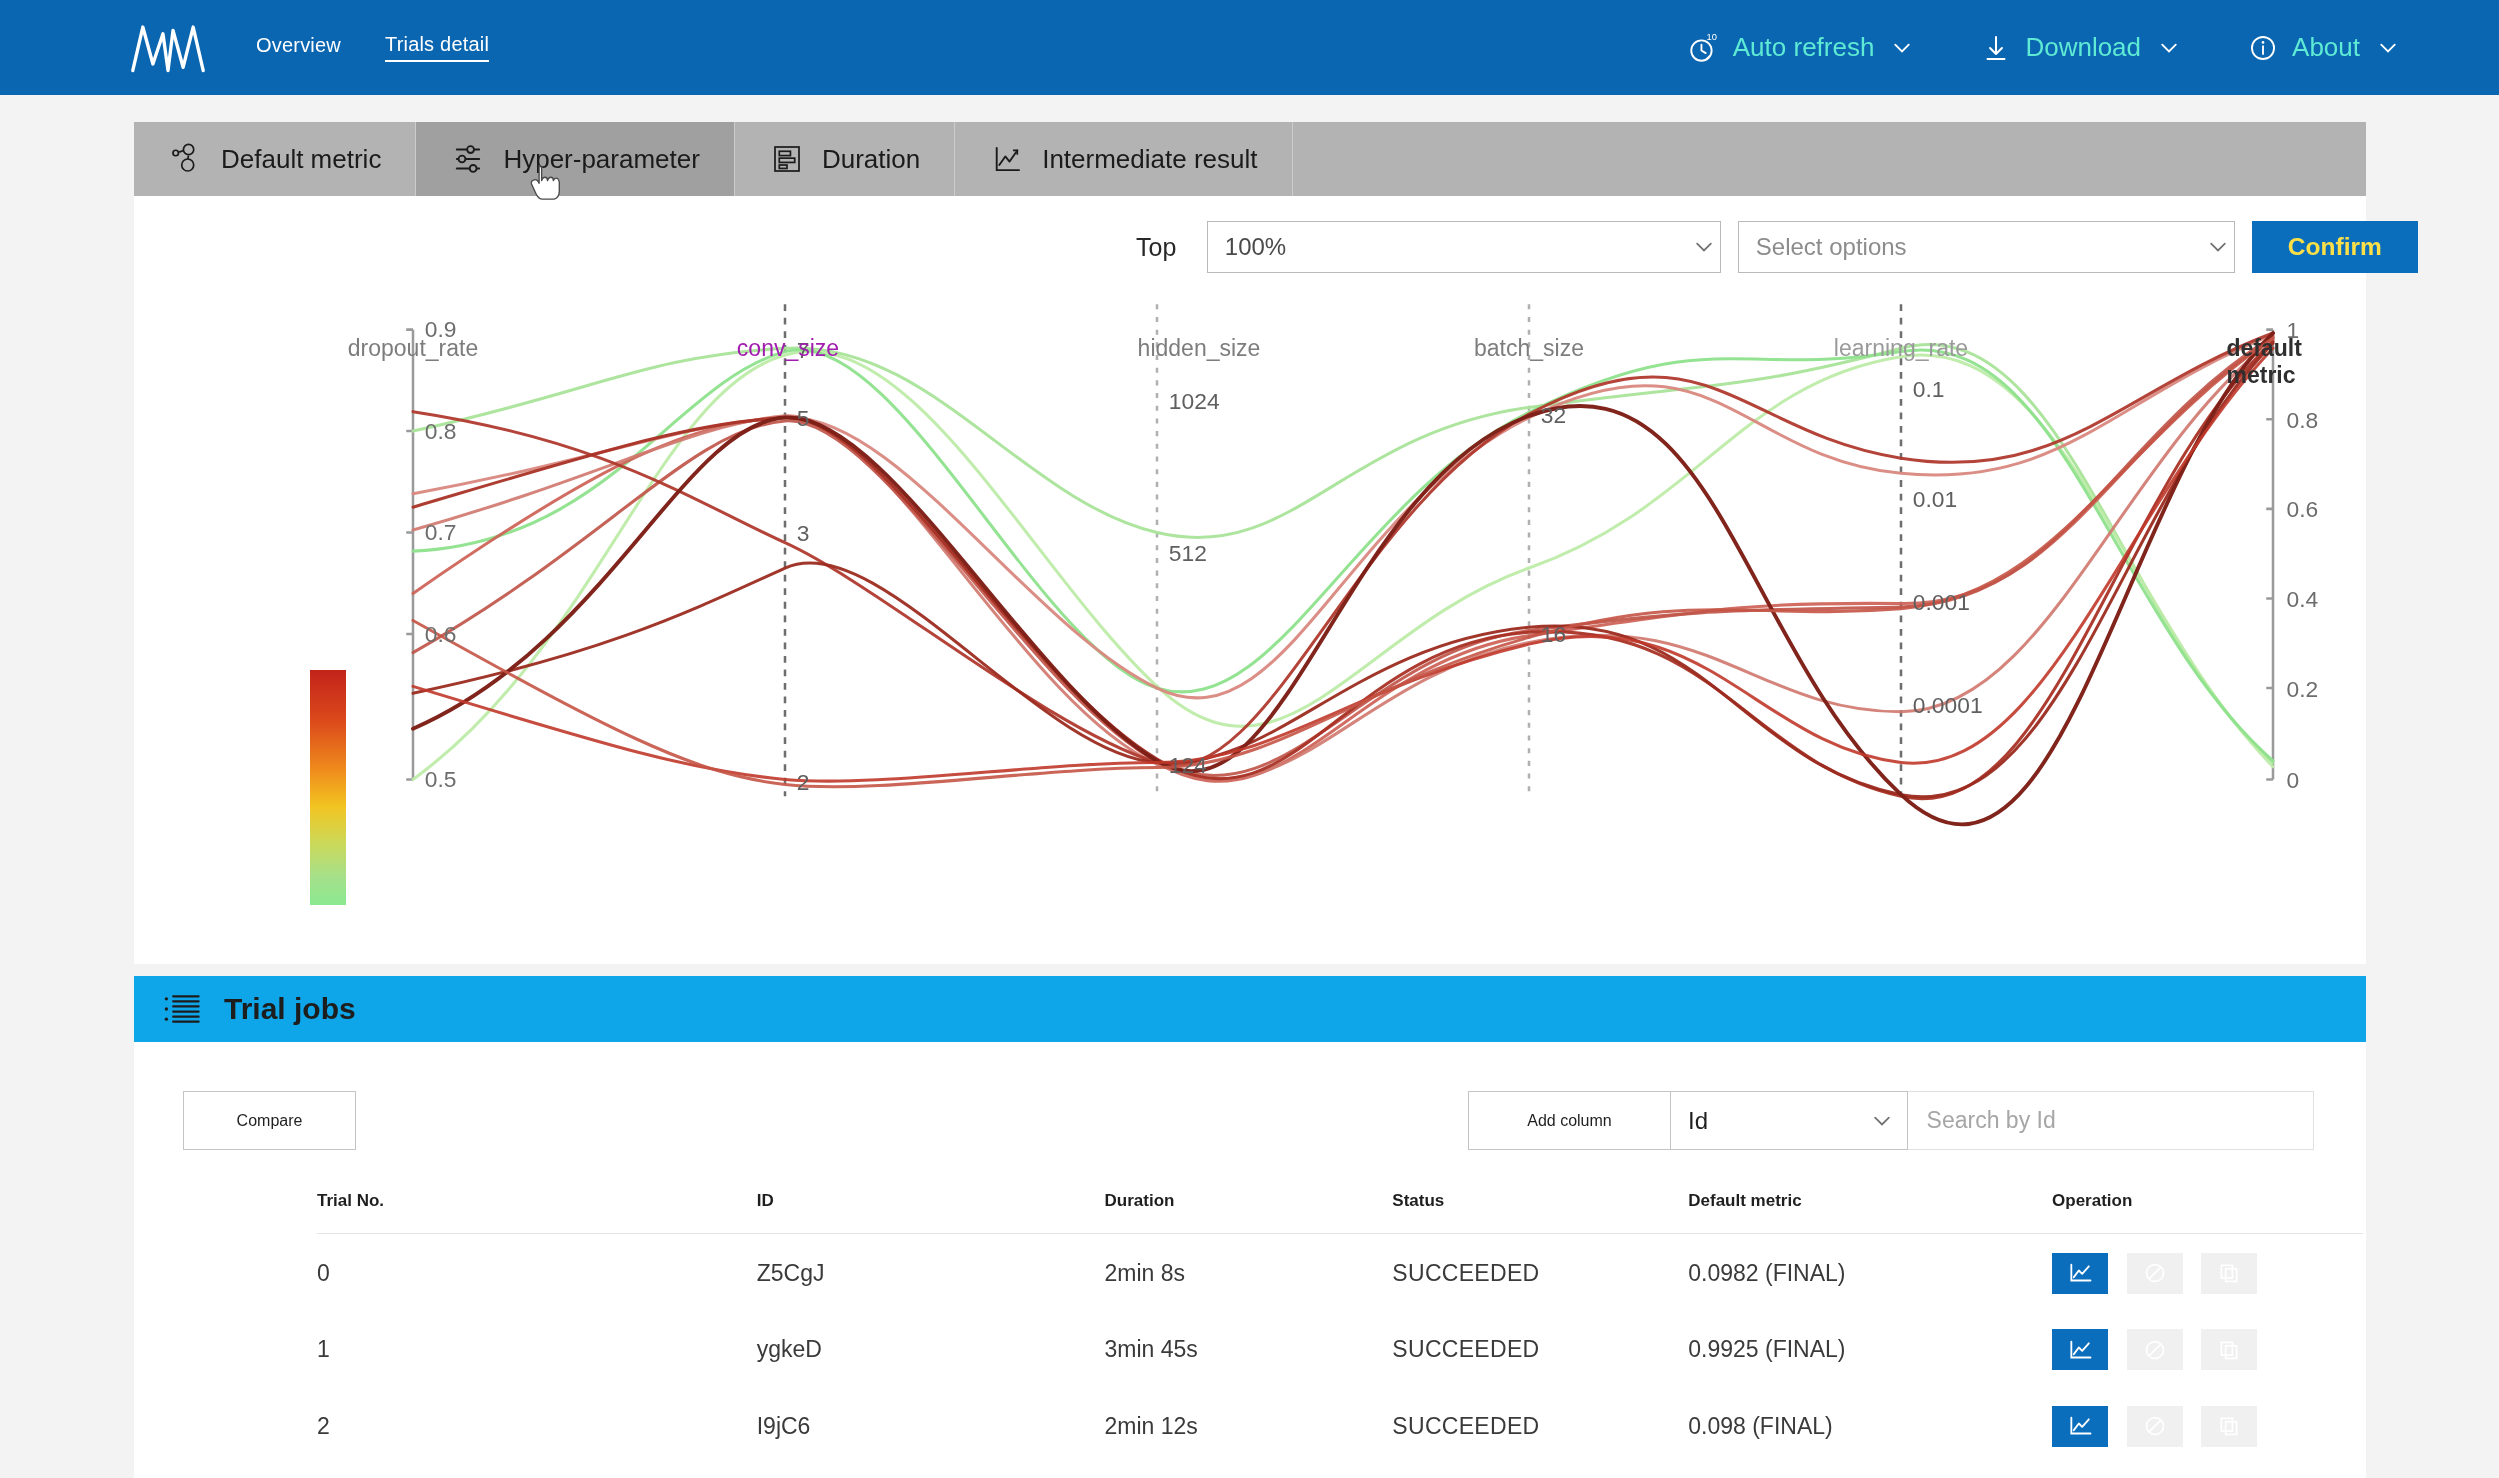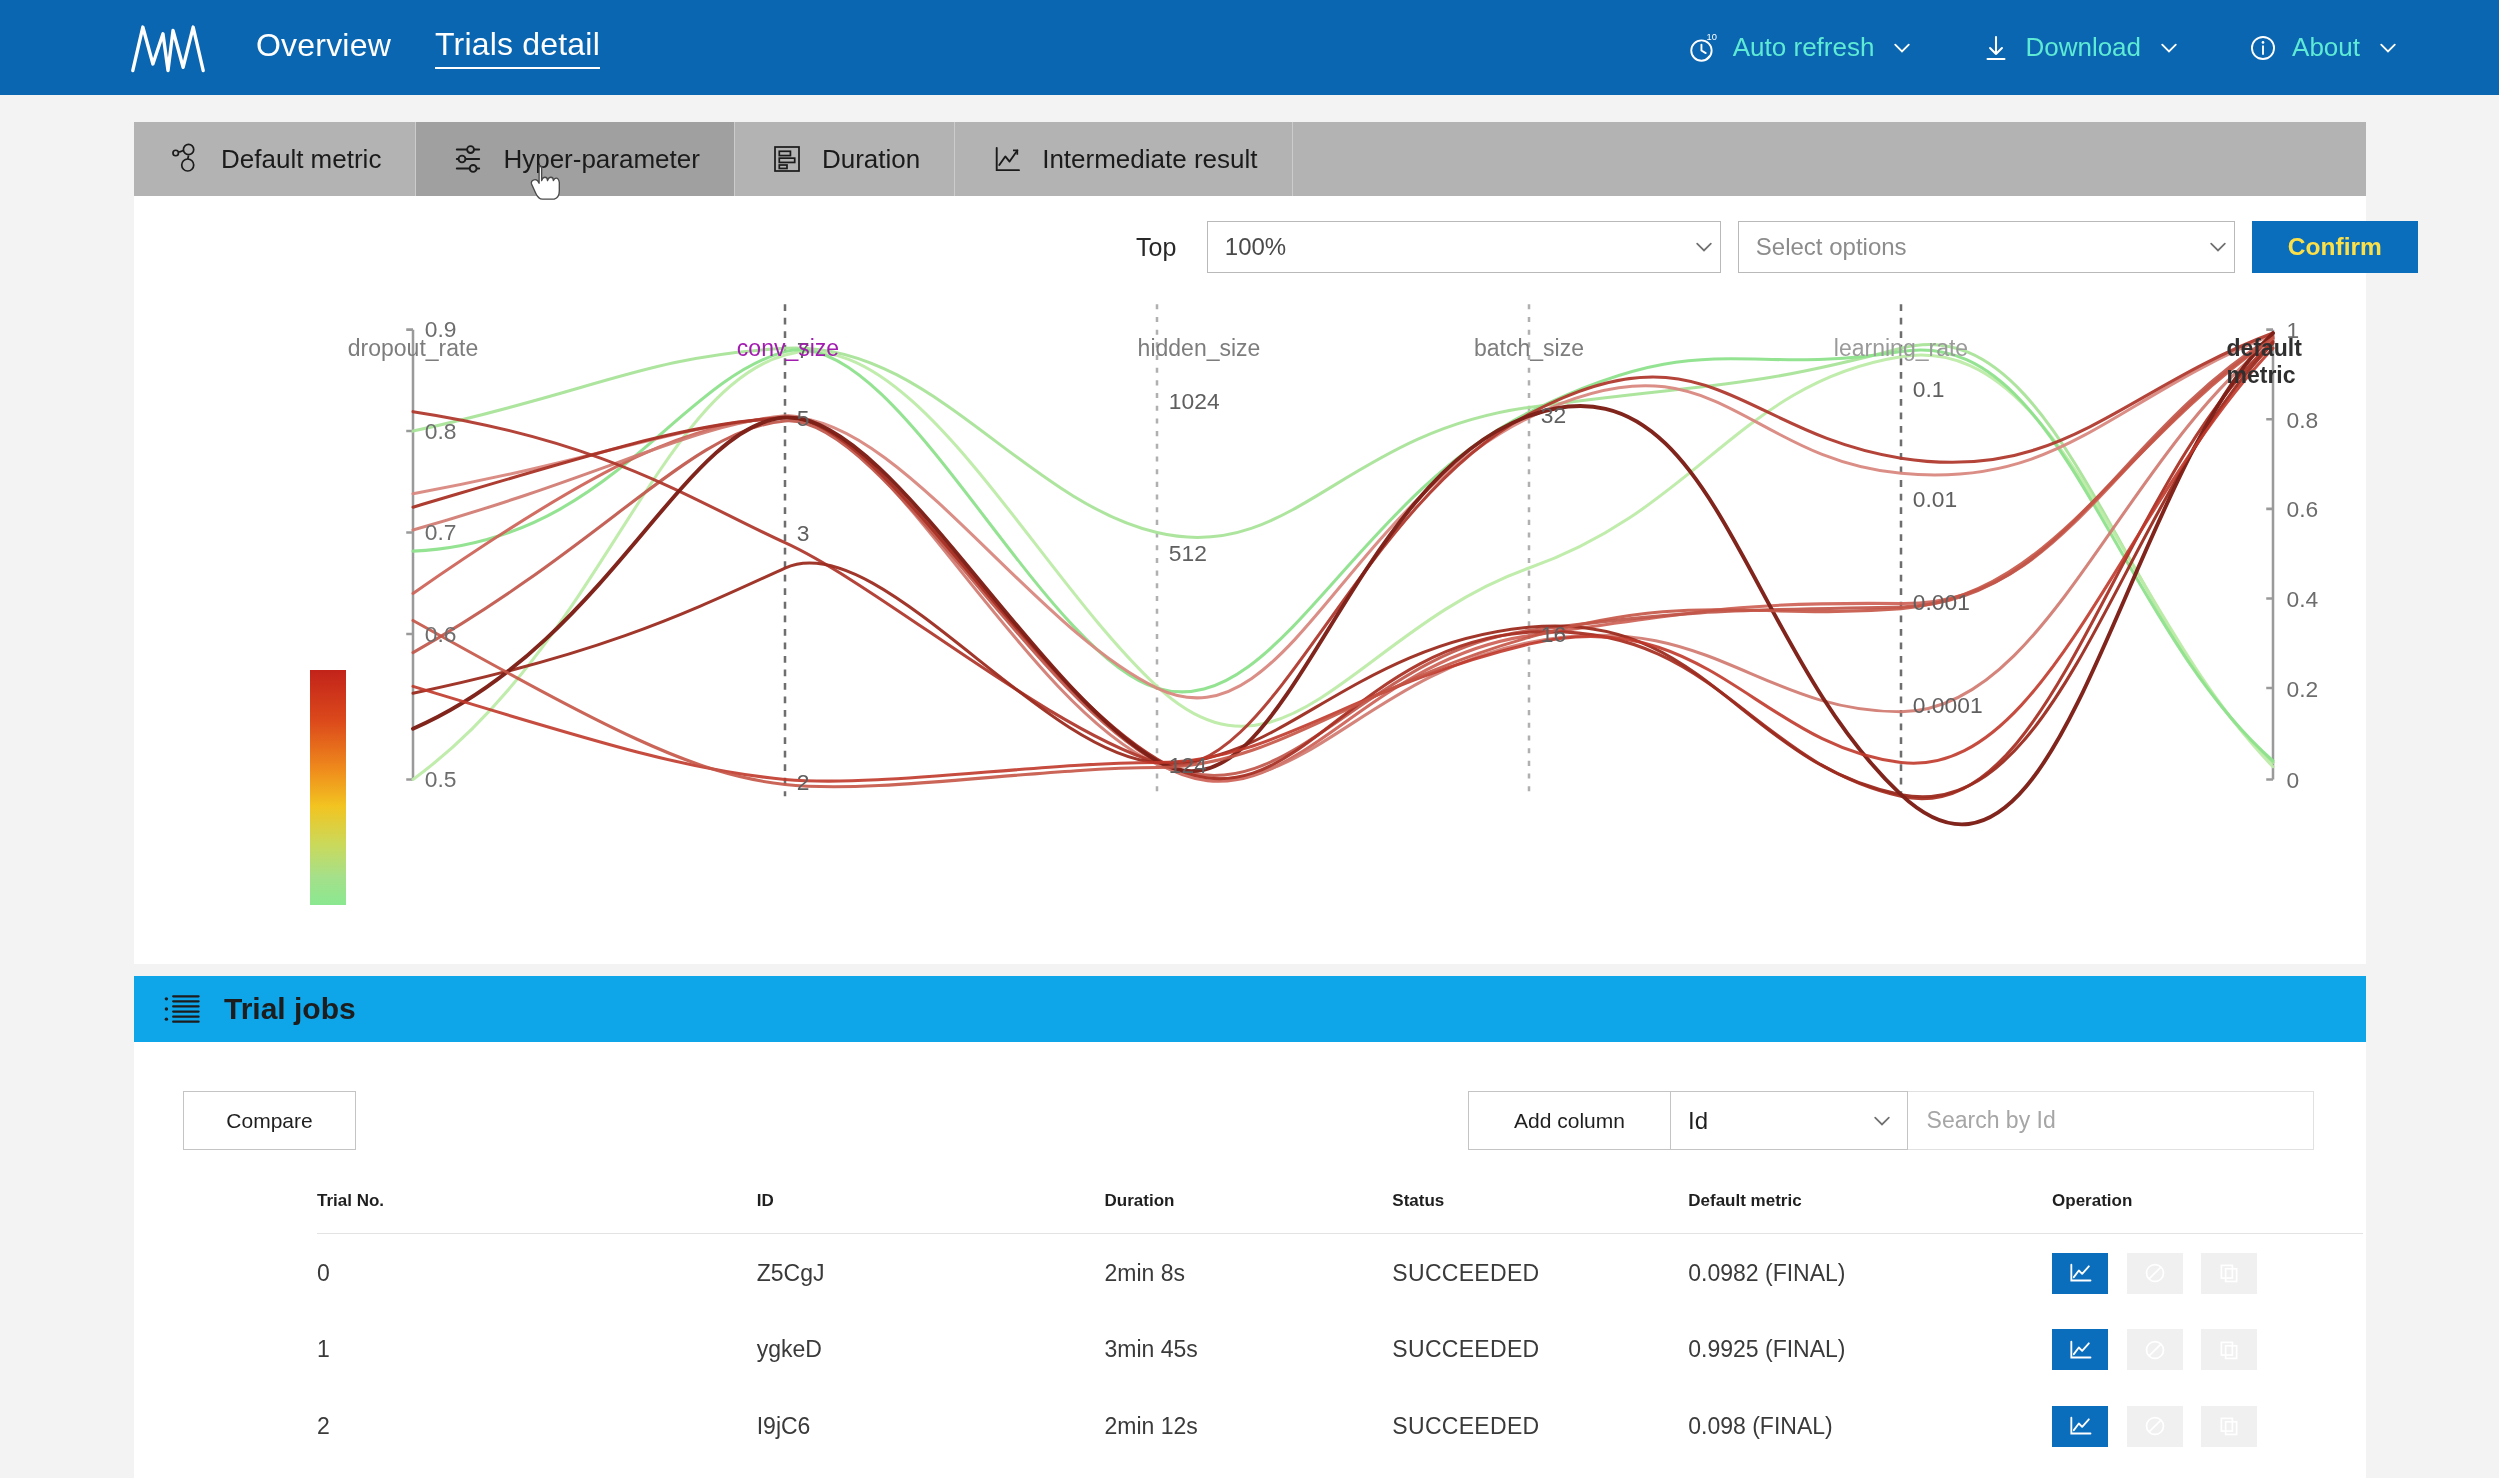--- a/index.html
+++ b/index.html
@@ -13,21 +13,21 @@
 
   
   .topbar {
     position: absolute; left: 0; top: 0; width: 2500px; height: 95px;
     background: #0a66b0;
     display: flex; align-items: center;
   }
   .logo { margin-left: 129px; width: 78px; height: 52px; }
   .nav-links { display: flex; align-items: center; margin-left: 49px; gap: 44px; }
   .nav-link {
-    color: #ffffff; font-size: 32px; letter-spacing: 0.2px;
+    color: #ffffff; font-size: 20px; letter-spacing: 0.2px;
     padding-bottom: 4.2px; cursor: pointer; white-space: nowrap;
   }
   .nav-link.active { border-bottom: 2.5px solid #ffffff; }
   .nav-right {
     margin-left: auto; margin-right: 101px;
     display: flex; align-items: center; gap: 66px;
   }
   .nav-item { display: flex; align-items: center; gap: 12px; color: #5eead4; font-size: 26px; cursor: pointer; }
   .nav-item .ico { width: 34px; height: 34px; display: block; position: relative; }
   .caret { width: 22px; height: 22px; display: block; margin-left: 5px; }
@@ -95,21 +95,21 @@
 
   
   .table-panel {
     position: absolute; left: 134px; top: 1042px; width: 2232px; height: 436px;
     background: #ffffff;
   }
   .tbl-toolbar { position: absolute; left: 49px; top: 49px; width: 2131px; height: 59px; }
   .btn-outline {
     height: 59px; background: #fff; border: 0.8px solid #c4c4c4;
     display: inline-flex; align-items: center; justify-content: center;
-    font-size: 21px; color: #1f1f1f; cursor: pointer;
+    font-size: 16px; color: #1f1f1f; cursor: pointer;
   }
   .btn-compare { width: 173px; }
   .btn-addcol { width: 203px; }
   .toolbar-right {
     position: absolute; right: 0; top: 0; display: flex; align-items: stretch;
   }
   .sel-id {
     width: 237px; height: 59px; background: #fff; border: 0.8px solid #c4c4c4; border-left: none;
     display: flex; align-items: center; padding: 0 13.5px 0 17px; font-size: 24px; color: #1f1f1f; cursor: pointer;
   }

